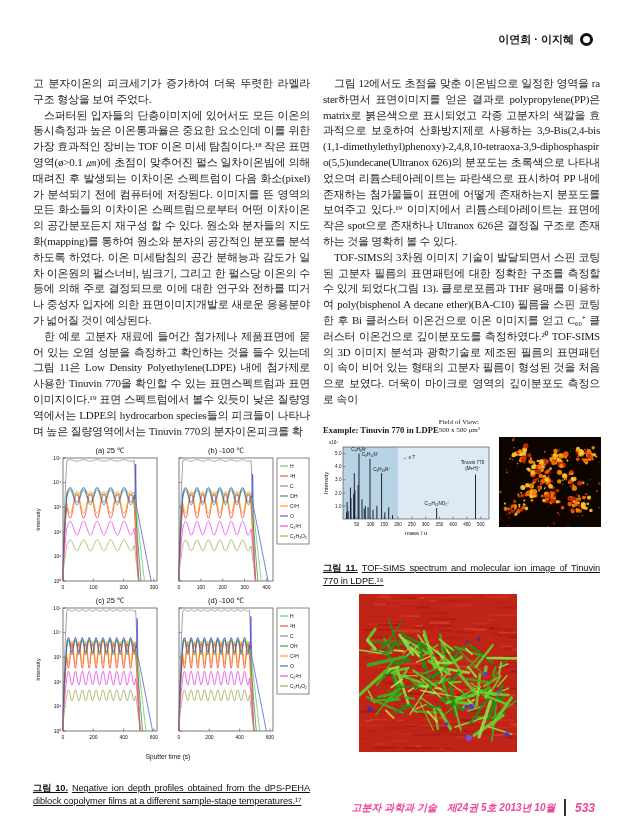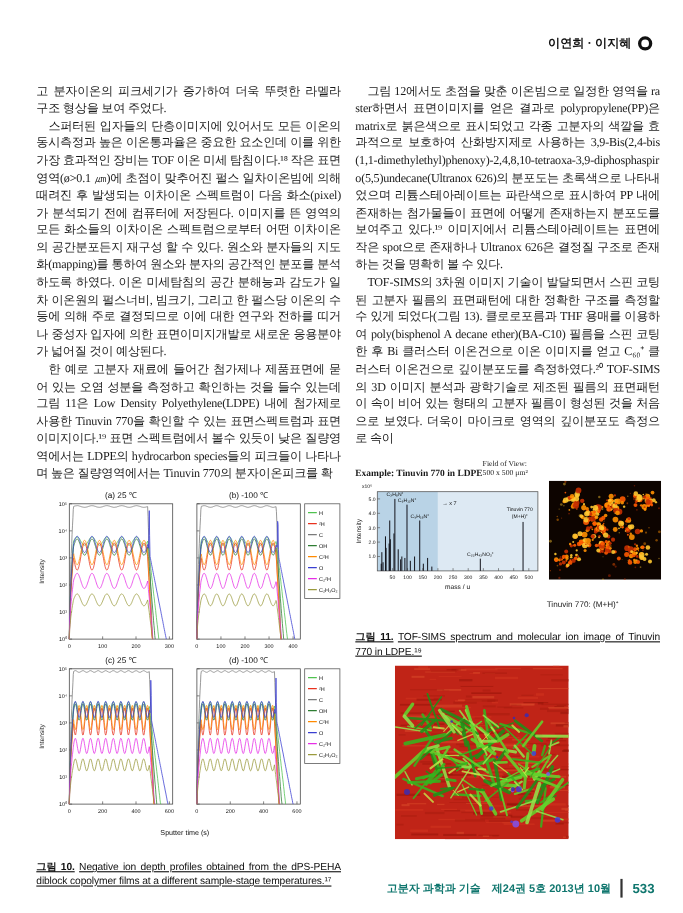--- a/index.html
+++ b/index.html
@@ -23,21 +23,21 @@
   .fig11-head{display:flex;align-items:flex-end;margin-bottom:2px;
               font-family:Liberation Serif, serif;}
   .fig11-title{font-weight:bold;font-size:8.6px;}
   .fov{font-size:7px;line-height:8.6px;width:102px;color:#222;}
   .fig11-body{display:flex;gap:6px;align-items:flex-start;}
   .fig11-sub{display:flex;font-family:"Liberation Sans",sans-serif;font-size:7.4px;margin-top:1px;}
   .fig11-sub .spacer{width:174px;}
   .fig12-imgwrap{margin-left:36px;width:158px;}
   
   .footer{position:absolute;bottom:14px;right:26px;display:flex;align-items:center;
-          font-family:"Liberation Sans",sans-serif;color:#0f766e;}
+          font-family:"Liberation Sans",sans-serif;color:#ec4899;font-style:italic;}
   .footer .journal{font-weight:bold;font-size:10px;margin-right:10px;}
   .footer .issue{font-weight:bold;font-size:10px;}
   .footer .vrule{width:1.5px;height:17px;background:#333;margin:0 9px;}
   .footer .pageno{font-weight:bold;font-size:12px;text-align:right;}
   svg{display:block;}
 </style>
 </head>
 <body>
 
 <div class="page">
@@ -671,24 +671,20 @@
                 <circle cx="77.7" cy="16.6" r="1.3" fill="#c83000" opacity="0.45"></circle>
                 <circle cx="35.6" cy="33.8" r="0.9" fill="#ff5a00" opacity="0.45"></circle>
                 <circle cx="36.5" cy="57.3" r="0.6" fill="#ffc830" opacity="0.45"></circle>
                 <circle cx="79.4" cy="16.3" r="0.7" fill="#c83000" opacity="0.45"></circle>
                 <circle cx="85.4" cy="16.1" r="0.9" fill="#ffc830" opacity="0.45"></circle>
                 <circle cx="11.6" cy="34.0" r="0.5" fill="#ff5a00" opacity="0.45"></circle>
                 <circle cx="40.1" cy="53.0" r="0.6" fill="#ff5a00" opacity="0.45"></circle>
               </svg>
             </div>
         </div>
-        <div class="fig11-sub">
-          <span class="spacer"></span>
-          <span>Tinuvin 770: (M+H)⁺</span>
-        </div>
         <div class="caption">
           <b>그림 11.</b><span>TOF-SIMS spectrum and molecular ion image of Tinuvin 770 in LDPE.¹⁹</span>
         </div>
       </div>
 
       <div class="figure">
         <div class="fig12-imgwrap" id="fig12-image">
             <svg viewBox="0 0 158 158" width="158" height="158">
               <rect x="0" y="0" width="158" height="158" fill="#c02417"></rect>
               <rect x="95.0" y="70.8" width="27.2" height="1.8" fill="#d83a22" opacity="0.45"></rect>

